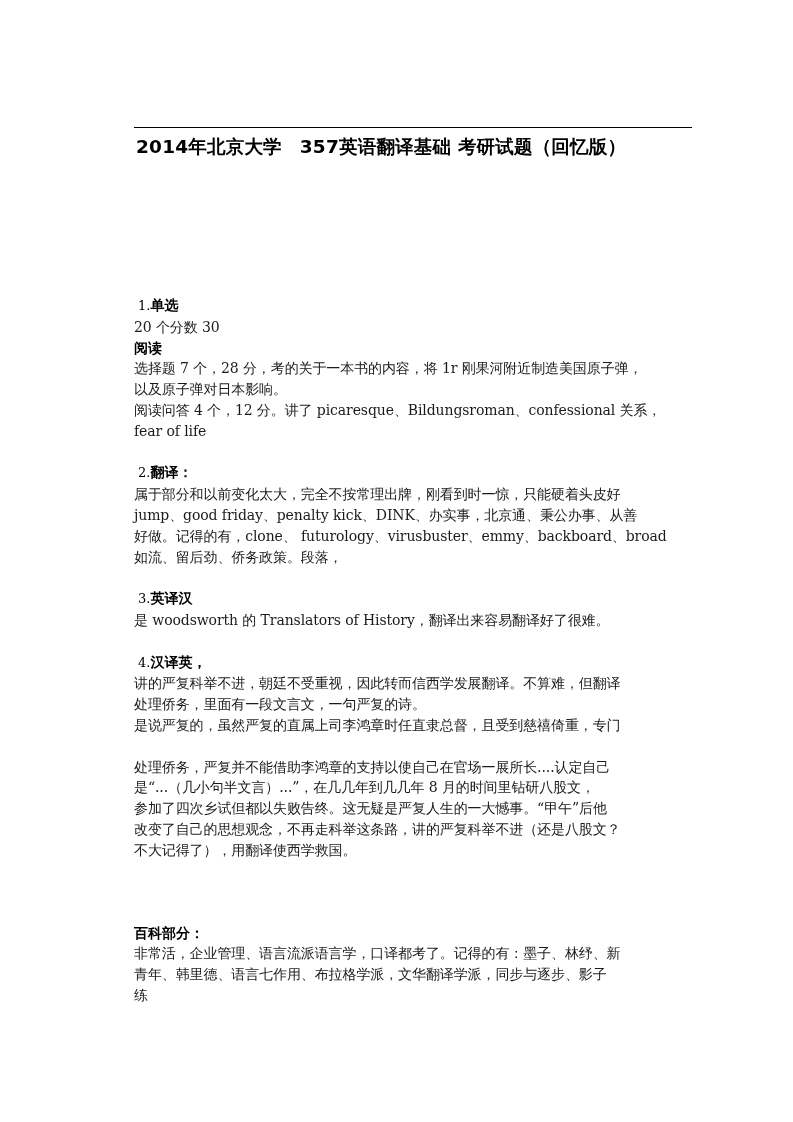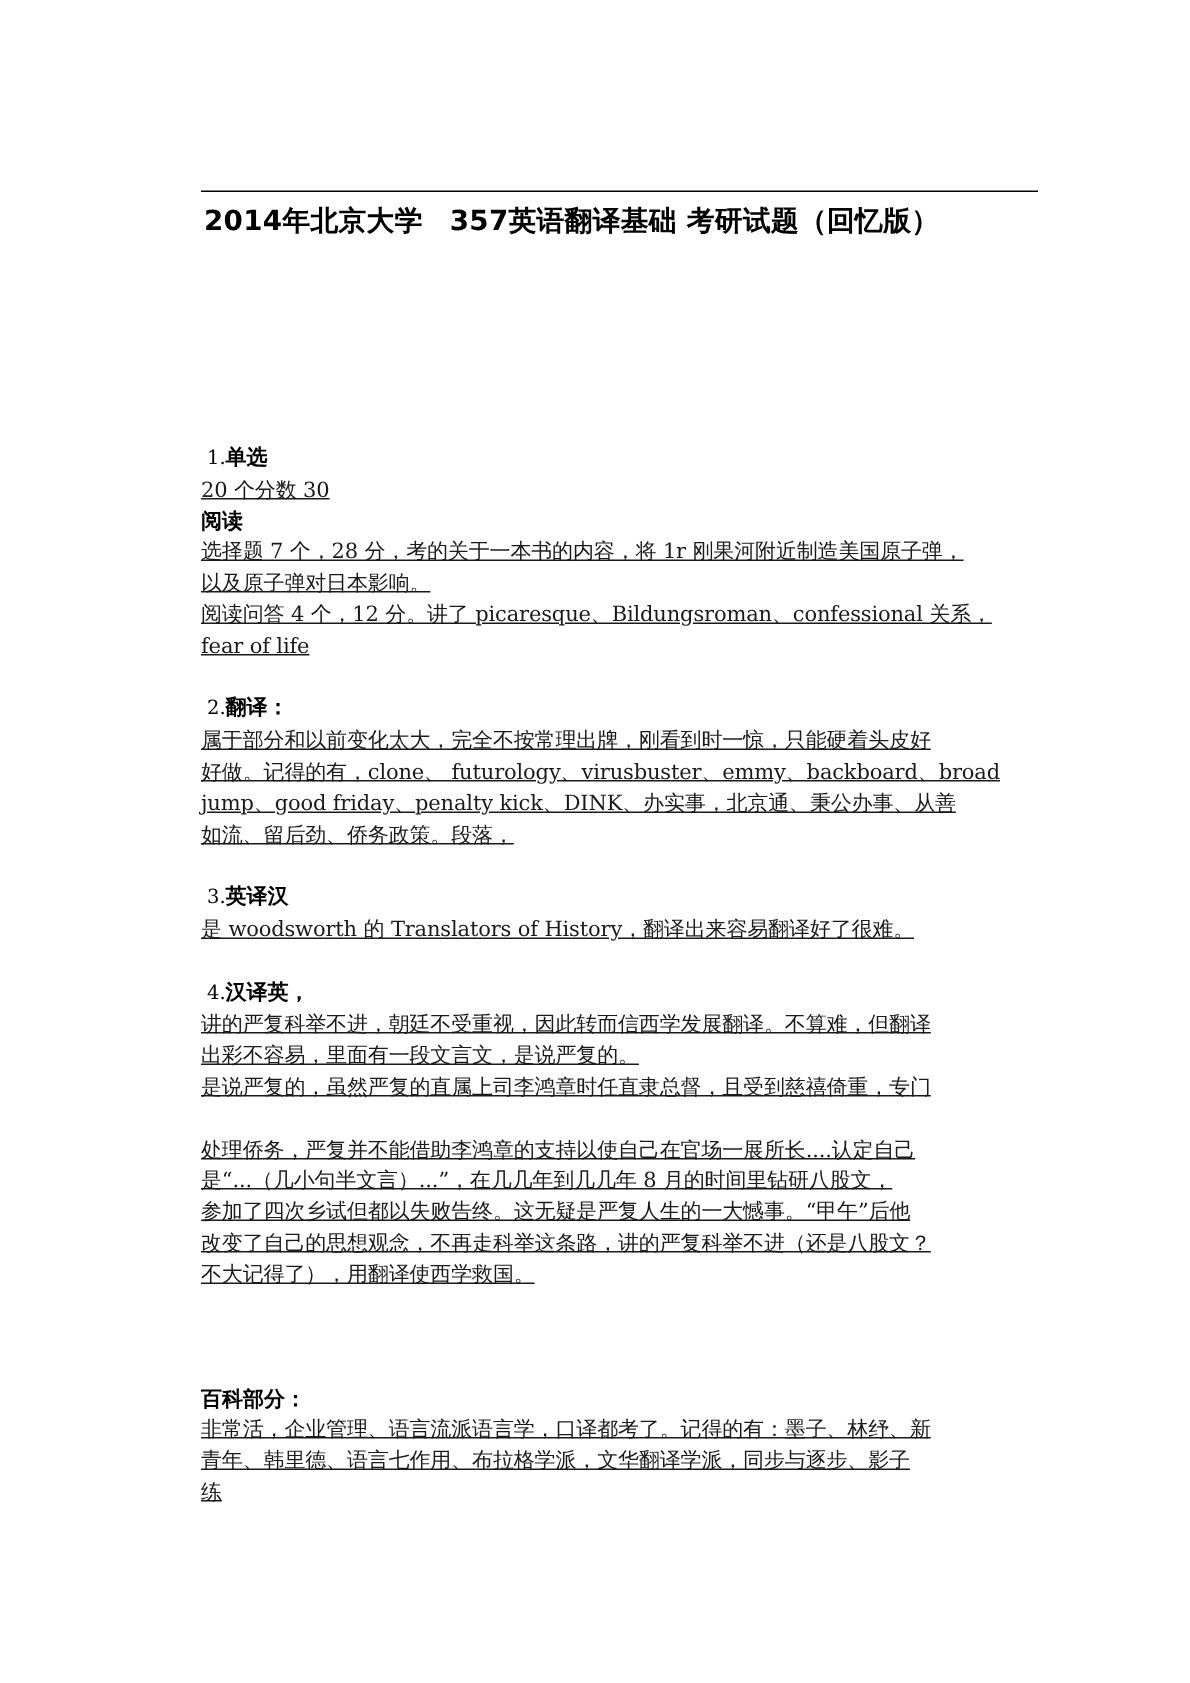--- a/index.html
+++ b/index.html
@@ -52,21 +52,20 @@
       font-size: 14px;
       color: #000;
       white-space: nowrap;
     }
     .h.sub { padding-left: 4px; }
     .h .num { font-family: "DejaVu Serif", "Liberation Serif", serif; font-weight: normal; font-size: 13px; }
     .p {
       text-align: justify;
       text-align-last: left;
       letter-spacing: -0.1px;
-      text-decoration: underline;
     }
     .nowrap { white-space: nowrap; }
     .blank { height: 20.8px; }
     .blank-lg { height: 62px; }
   </style>
 </head>
 <body>
 
 <div class="page">
   <div class="rule"></div>
@@ -83,34 +82,34 @@
     <div class="h">阅读</div>
     <div class="p nowrap">选择题 7 个，28 分，考的关于一本书的内容，将 1r 刚果河附近制造美国原子弹，</div>
     <div class="p nowrap">以及原子弹对日本影响。</div>
     <div class="p nowrap">阅读问答 4 个，12 分。讲了 picaresque、Bildungsroman、confessional 关系，</div>
     <div class="p nowrap">fear of life</div>
 
     <div class="blank"></div>
 
     <div class="h sub"><span class="num">2.</span><span>翻译：</span></div>
     <div class="p nowrap">属于部分和以前变化太大，完全不按常理出牌，刚看到时一惊，只能硬着头皮好</div>
+    <div class="p nowrap">jump、good friday、penalty kick、DINK、办实事，北京通、秉公办事、从善</div>
     <div class="p nowrap">好做。记得的有，clone、 futurology、virusbuster、emmy、backboard、broad</div>
-    <div class="p nowrap">jump、good friday、penalty kick、DINK、办实事，北京通、秉公办事、从善</div>
     <div class="p nowrap">如流、留后劲、侨务政策。段落，</div>
 
     <div class="blank"></div>
 
     <div class="h sub"><span class="num">3.</span><span>英译汉</span></div>
     <div class="p nowrap">是 woodsworth 的 Translators of History，翻译出来容易翻译好了很难。</div>
 
     <div class="blank"></div>
 
     <div class="h sub"><span class="num">4.</span><span>汉译英，</span></div>
     <div class="p nowrap">讲的严复科举不进，朝廷不受重视，因此转而信西学发展翻译。不算难，但翻译</div>
-    <div class="p nowrap">出彩不容易，里面有一段文言文，是说严复的。</div>
+    <div class="p nowrap">处理侨务，里面有一段文言文，一句严复的诗。</div>
     <div class="p nowrap">是说严复的，虽然严复的直属上司李鸿章时任直隶总督，且受到慈禧倚重，专门</div>
 
     <div class="blank"></div>
 
     <div class="p nowrap">处理侨务，严复并不能借助李鸿章的支持以使自己在官场一展所长....认定自己</div>
     <div class="p nowrap">是“...（几小句半文言）...”，在几几年到几几年 8 月的时间里钻研八股文，</div>
     <div class="p nowrap">参加了四次乡试但都以失败告终。这无疑是严复人生的一大憾事。“甲午”后他</div>
     <div class="p nowrap">改变了自己的思想观念，不再走科举这条路，讲的严复科举不进（还是八股文？</div>
     <div class="p nowrap">不大记得了），用翻译使西学救国。</div>
 

